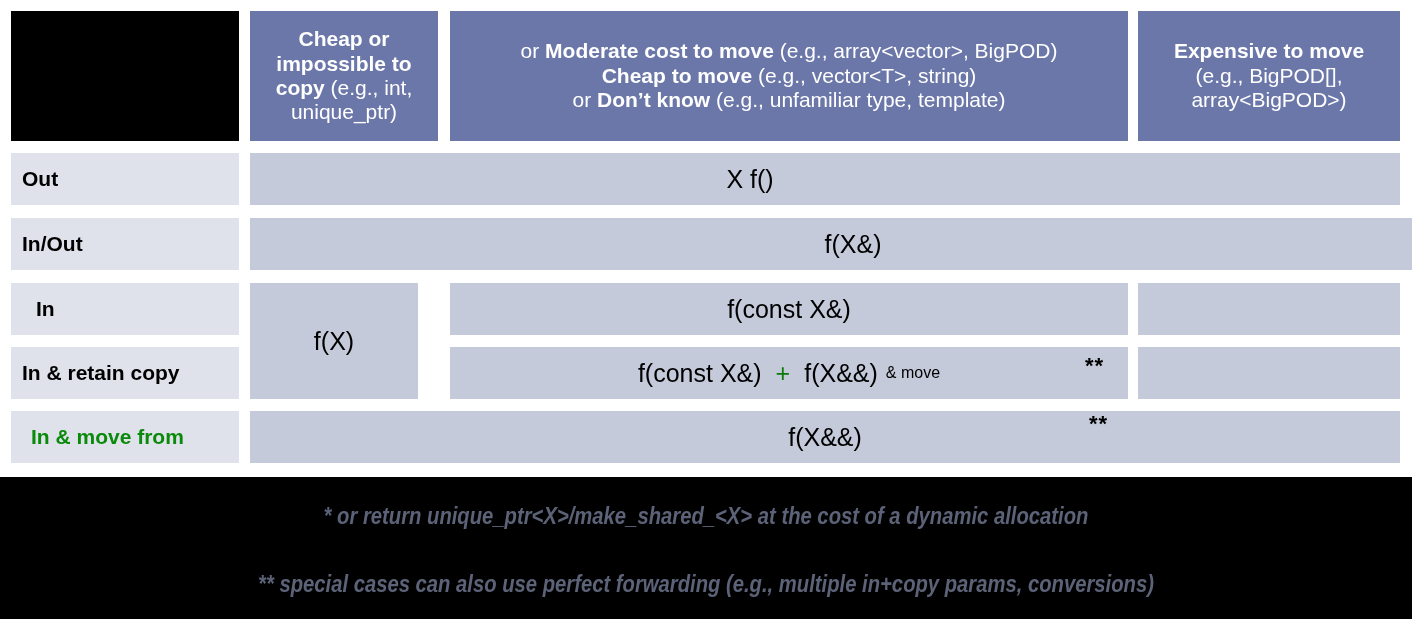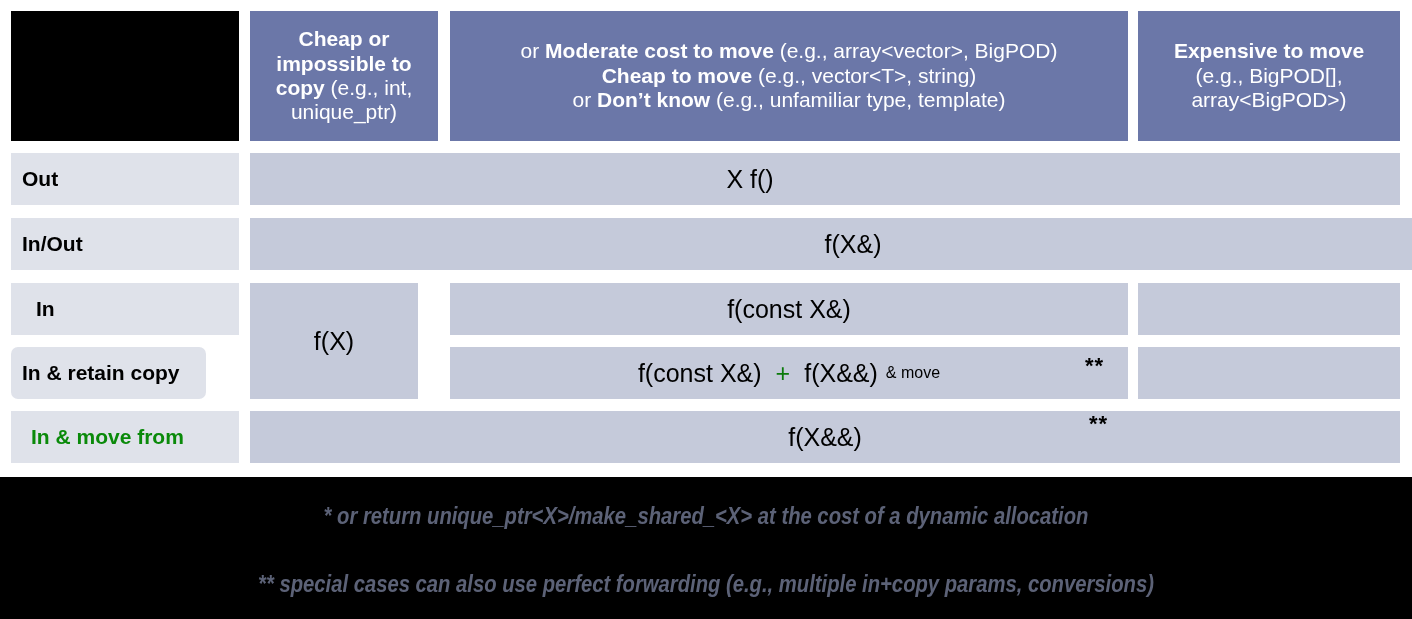--- a/index.html
+++ b/index.html
@@ -135,21 +135,21 @@
         <div><span>(e.g., BigPOD[],</span></div>
         <div><span>array&lt;BigPOD&gt;)</span></div>
       </div>
     </div>
     <div class="cell rowlabel" style="left:11px; top:218px; width:228px; height:52px;">
       <span>In/Out</span>
     </div>
     <div class="cell rowlabel" style="left:11px; top:283px; width:228px; height:52px;padding-left:25px;">
       <span>In</span>
     </div>
-    <div class="cell rowlabel" style="left:11px; top:347px; width:195px; height:52px;border-radius:7px;">
+    <div class="cell rowlabel" style="left:11px; top:347px; width:228px; height:52px;">
       <span>In &amp; retain copy</span>
     </div>
     <div class="cell rowlabel green" style="left:11px; top:411px; width:228px; height:52px;padding-left:20px;">
       <span>In &amp; move from</span>
     </div>
 
     <div class="cell body-cell" style="left:250px; top:153px; width:1000px; height:52px;">
       <span>X f()</span>
     </div>
 

